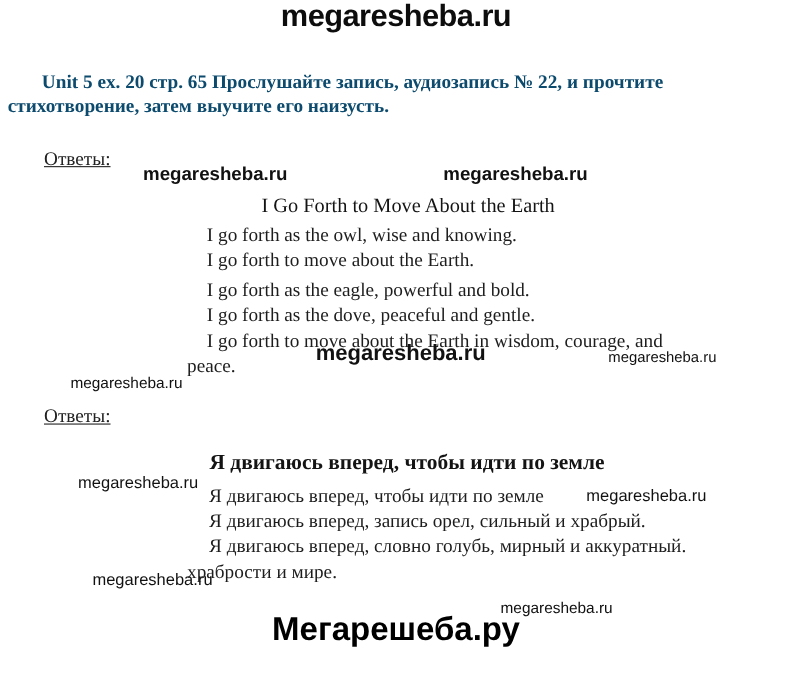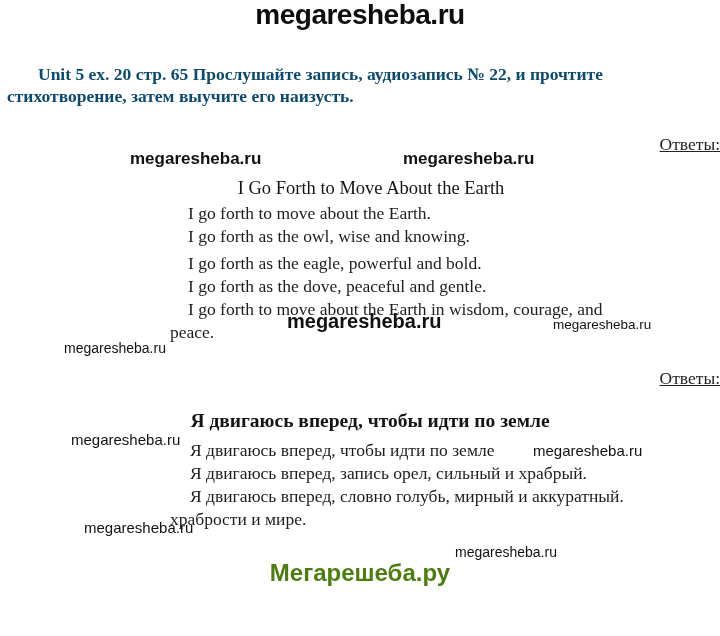--- a/index.html
+++ b/index.html
@@ -29,21 +29,20 @@
     line-height:21.5px;
     text-indent:31px;
     color:#0c4a6e;
   }
   .section-label{
     margin:29px 0 0 40px;
     font-size:17.5px;
     line-height:17px;
     text-decoration:underline;
     color:#222222;
-    text-align:right;
   }
   .section-label.perevod{ margin-top:26px; }
   .poem-title{
     margin-top:26px;
     text-align:center;
     font-weight:normal;
     font-size:18.5px;
     line-height:19px;
     color:#141414;
     padding-left:22px;
@@ -72,23 +71,23 @@
     font-size:17.5px;
     line-height:23px;
   }
   .translation .line{ white-space:nowrap; }
   .translation .line.indent{ text-indent:20px; }
   .site-footer{
     margin-top:28px;
     text-align:center;
     font-family:"Liberation Sans", sans-serif;
     font-weight:bold;
-    font-size:24px;
+    font-size:30px;
     line-height:27px;
-    color:#4d7c0f;
+    color:#000000;
   }
   .wm{
     position:absolute;
     white-space:nowrap;
     font-family:"Liberation Sans", sans-serif;
     color:#111111;
   }
   .wm1{ left:130px; top:149px; font-weight:bold; font-size:17px; }
   .wm2{ left:403px; top:149px; font-weight:bold; font-size:17px; }
   .wm3{ left:287px; top:310px; font-weight:bold; font-size:20px; }
@@ -104,22 +103,22 @@
 
 <div class="site-header">megaresheba.ru</div>
 
 <p class="task">Unit 5 ex. 20 стр. 65 Прослушайте запись, аудиозапись № 22, и прочтите стихотворение, затем выучите его наизусть.</p>
 
 <div class="section-label">Ответы:</div>
 
 <div class="poem-title">I Go Forth to Move About the Earth</div>
 
 <div class="poem">
+  <div class="line indent">I go forth as the owl, wise and knowing.</div>
   <div class="line indent">I go forth to move about the Earth.</div>
-  <div class="line indent">I go forth as the owl, wise and knowing.</div>
   <div class="line indent gap">I go forth as the eagle, powerful and bold.</div>
   <div class="line indent">I go forth as the dove, peaceful and gentle.</div>
   <div class="line indent">I go forth to move about the Earth in wisdom, courage, and</div>
   <div class="line">peace.</div>
 </div>
 
 <div class="section-label perevod">Ответы:</div>
 
 <div class="translation-title">Я двигаюсь вперед, чтобы идти по земле</div>
 

